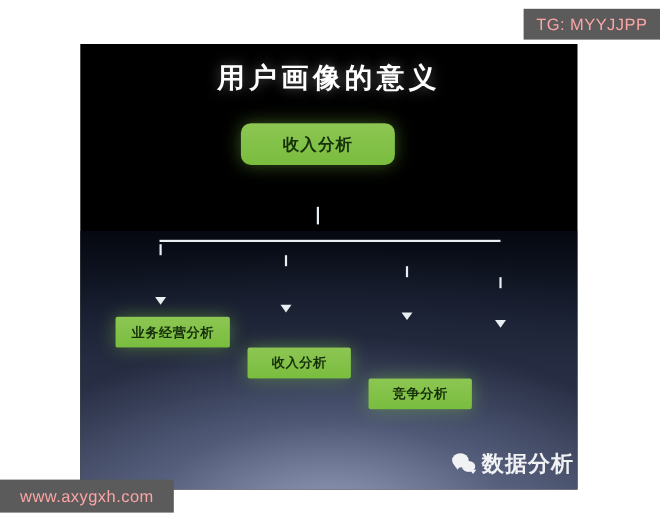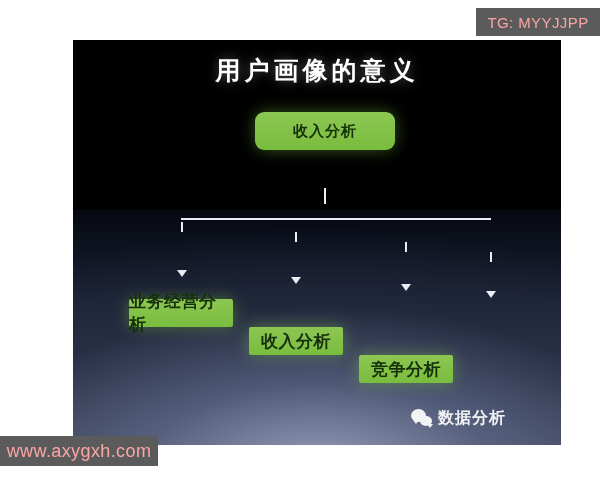--- a/index.html
+++ b/index.html
@@ -32,36 +32,35 @@
     top: 8px;
     width: 124px;
     height: 28px;
     font-size: 15px;
   }
   #wm-bottom {
     left: 0;
     bottom: 14px;
     width: 158px;
     height: 30px;
-    font-size: 18px;
+    font-size: 15px;
   }
 
   
   #poster {
     position: absolute;
     left: 73px;
     top: 40px;
     width: 452px;
     height: 405px;
     background:
       radial-gradient(115% 80% at 50% 100%, rgba(104,117,148,.85) 0%, rgba(58,66,92,.55) 38%, rgba(12,14,22,0) 72%),
       linear-gradient(180deg, #000000 0%, #000000 40%, #05070d 50%, #151a2a 62%, #3a4considered 100%);
     background-color: #000;
     overflow: hidden;
-    padding-left: 36px;
   }
   
   #poster::after {
     content: "";
     position: absolute;
     left: 0; right: 0; bottom: 0;
     height: 235px;
     background:
       radial-gradient(120% 120% at 50% 110%, rgba(150,160,188,.95) 0%, rgba(86,96,126,.75) 30%, rgba(36,42,62,.55) 58%, rgba(4,6,12,0) 85%),
       linear-gradient(180deg, rgba(5,8,16,1) 0%, rgba(22,28,45,1) 30%, rgba(52,60,86,1) 70%, rgba(92,100,128,1) 100%);
@@ -97,26 +96,27 @@
   }
   #strategy-node {
     left: 146px;
     top: 72px;
     width: 140px;
     height: 38px;
     border-radius: 9px;
     font-size: 15px;
   }
   .green-leaf {
-    top: 135px;
+    top: 124px;
     width: 94px;
     height: 28px;
     border-radius: 2px;
-    font-size: 17px;
+    font-size: 12px;
     letter-spacing: .5px;
+    margin-left: 12px;
   }
   #leaf-0 { left: 20px;  width: 104px; }
   #leaf-1 { left: 140px; width: 94px;  }
   #leaf-2 { left: 250px; width: 94px;  }
   #leaf-3 { left: 357px; width: 94px;  }
 
   
   .ln { position: absolute; background: #e9eef2; z-index: 3; }
   #trunk    { left: 215px; top: 110px; width: 2px;  height: 16px; }
   #bus      { left: 72px;  top: 124px; width: 310px; height: 2px; }
@@ -156,21 +156,21 @@
   #brand .wx .t1, #brand .wx .t2 {
     position: absolute;
     width: 0; height: 0;
     border-left: 3px solid transparent;
     border-right: 3px solid transparent;
   }
   #brand .wx .t1 { border-top: 4px solid #ffffff; left: 2px;  top: 11px; }
   #brand .wx .t2 { border-top: 4px solid #ffffff; left: 16px; top: 15px; }
   #brand .btxt {
     color: #ffffff;
-    font-size: 16px;
+    font-size: 20px;
     font-weight: bold;
     letter-spacing: 1px;
   }
 </style>
 </head>
 <body>
 
 <div class="wm" id="wm-top">TG: MYYJJPP</div>
 <div class="wm" id="wm-bottom">www.axygxh.com</div>
 

